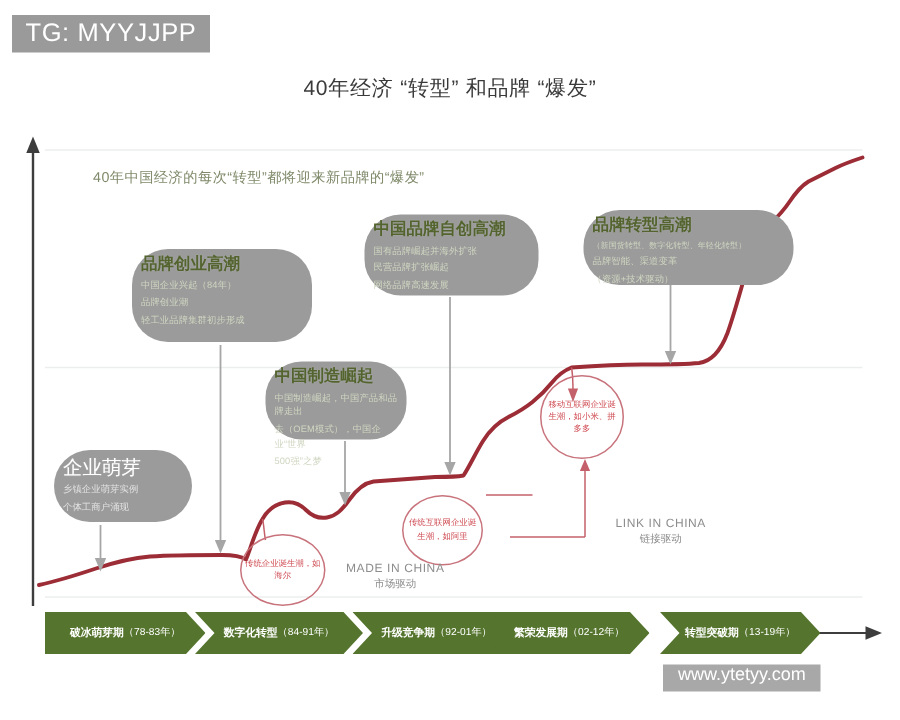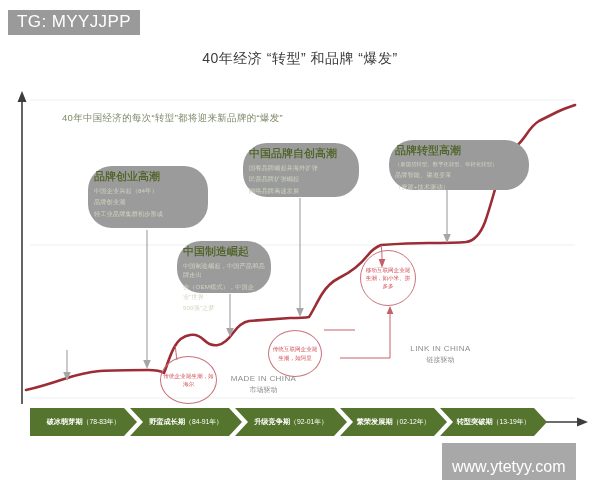--- a/index.html
+++ b/index.html
@@ -5,21 +5,21 @@
   html,body{margin:0;padding:0;background:#fff;}
   body{width:600px;height:480px;overflow:hidden;font-family:"Liberation Sans","DejaVu Sans",sans-serif;}
   #stage{position:relative;width:600px;height:480px;background:#ffffff;}
 
   
   .tg-badge{position:absolute;left:8px;top:10px;background:#9a9a9a;color:#fff;
     font-size:17px;letter-spacing:.4px;padding:3px 9px 5px 9px;line-height:1;}
 
   
   .site-badge{position:absolute;left:442px;top:443px;background:#a8a8a8;color:#fff;
-    font-size:16px;padding:16px 10px 6px 10px;line-height:1;}
+    font-size:12px;padding:0 10px 6px 10px;line-height:1;}
 
   .title{position:absolute;left:0;right:0;top:50px;text-align:center;
     font-size:14px;font-weight:normal;color:#3a3a3a;letter-spacing:.5px;}
 
   .subtitle{position:absolute;left:62px;top:112px;font-size:9.5px;color:#7f8a6a;
     letter-spacing:.3px;white-space:nowrap;}
 
   .plot{position:absolute;left:0;top:0;width:600px;height:480px;}
 
   
@@ -115,20 +115,25 @@
       <polygon points="588,422 577,417.5 577,426.5" fill="#3d3d3d" stroke="none"></polygon>
     </g>
   </svg>
 
   <div class="tg-badge">TG: MYYJJPP</div>
   <div class="site-badge">www.ytetyy.com</div>
 
   <div class="title">40年经济 “转型” 和品牌 “爆发”</div>
   <div class="subtitle">40年中国经济的每次“转型”都将迎来新品牌的“爆发”</div>
 
+  <div class="gbox" style="left:36px;top:300px;width:92px;height:48px;">
+    <div class="gh white">企业萌芽</div>
+    <div class="gl dim">乡镇企业萌芽实例</div>
+    <div class="gl dim">个体工商户涌现</div>
+  </div>
 
   <div class="gbox" style="left:88px;top:166px;width:120px;height:62px;">
     <div class="gh">品牌创业高潮</div>
     <div class="gl">中国企业兴起（84年）</div>
     <div class="gl">品牌创业潮</div>
     <div class="gl">轻工业品牌集群初步形成</div>
   </div>
 
   <div class="gbox" style="left:177px;top:241px;width:94px;height:52px;">
     <div class="gh">中国制造崛起</div>
@@ -172,28 +177,28 @@
     <div class="en">LINK IN CHINA</div>
     <div class="cn">链接驱动</div>
   </div>
 
   <div class="tl">
     <div class="chev first" style="left:30px;width:107px;">
       <b>破冰萌芽期</b>
       <i>（78-83年）</i>
     </div>
     <div class="chev" style="left:130px;width:112px;">
-      <b>野蛮成长期</b>
+      <b>数字化转型</b>
       <i>（84-91年）</i>
     </div>
     <div class="chev" style="left:235px;width:112px;">
       <b>升级竞争期</b>
       <i>（92-01年）</i>
     </div>
-    <div class="chev" style="left:340px;width:107px;">
+    <div class="chev" style="left:326px;width:107px;">
       <b>繁荣发展期</b>
       <i>（02-12年）</i>
     </div>
     <div class="chev" style="left:440px;width:107px;">
       <b>转型突破期</b>
       <i>（13-19年）</i>
     </div>
   </div>
 
 </div>

